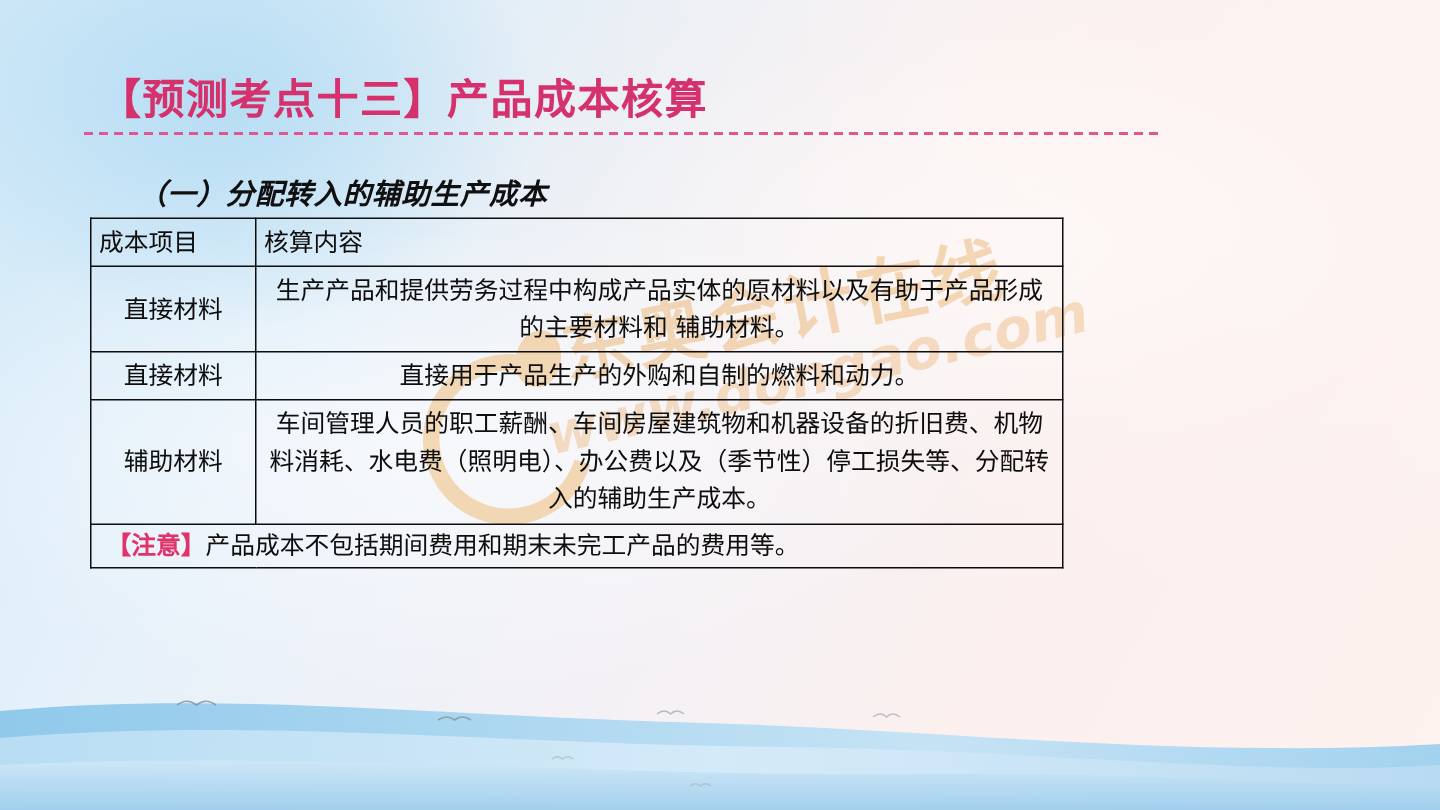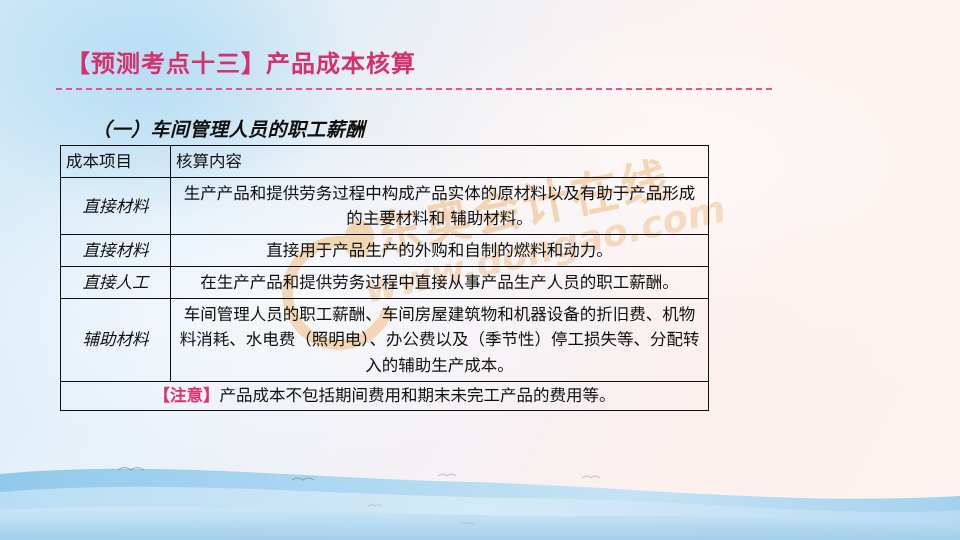--- a/index.html
+++ b/index.html
@@ -105,21 +105,21 @@
     transform: rotate(-13deg);
     transform-origin: left top;
     font-family: "DejaVu Sans", "Liberation Sans", sans-serif;
   }
 
   
   .title {
     position: absolute;
     left: 66px;
     top: 44px;
-    font-size: 24px;
+    font-size: 28px;
     font-weight: bold;
     color: #d5326d;
     letter-spacing: 1px;
     white-space: nowrap;
     font-family: "DejaVu Sans", "Liberation Sans", sans-serif;
   }
   .title-rule {
     position: absolute;
     left: 56px;
     top: 88px;
@@ -155,30 +155,29 @@
   .tbl td {
     border: 1.6px solid #0d0d0d;
     padding: 3px 5px;
     vertical-align: middle;
     font-size: 16.5px;
     line-height: 1.52;
     color: #0e0e0e;
     background: transparent;
     font-family: "DejaVu Sans", "Liberation Sans", sans-serif;
   }
-  .col-item { width: 110px; text-align: center; font-style: italic; }
+  .col-item { width: 110px; text-align: center; }
   .col-body { width: 538px; text-align: center; }
 
   td.hdr-item { text-align: left; }
   td.hdr-body { text-align: left; font-family: Liberation Serif, serif; }
 
   td.note-cell {
     padding: 2px 10px;
     line-height: 1.5;
-    text-align: center;
   }
   .note-tag {
     color: #e0336a;
     font-weight: bold;
   }
   td.formula-cell {
     padding: 2px 6px;
     line-height: 1.5;
   }
 </style>
@@ -237,21 +236,21 @@
   <div class="watermark">
     <div class="wm-ring"></div>
     <div class="wm-dot"></div>
     <div class="wm-cn">东奥会计在线</div>
     <div class="wm-en">www.dongao.com</div>
   </div>
 
   <div class="title">【预测考点十三】产品成本核算</div>
   <div class="title-rule"></div>
 
-  <div class="subtitle">（一）车间管理人员的职工薪酬</div>
+  <div class="subtitle">（一）分配转入的辅助生产成本</div>
 
   <table class="tbl">
     <colgroup>
       <col class="col-item">
       <col class="col-body">
     </colgroup>
     <tbody>
       <tr>
         <td class="hdr-item">成本项目</td>
         <td class="hdr-body">核算内容</td>
@@ -260,24 +259,20 @@
       <tr>
         <td class="col-item">直接材料</td>
         <td class="col-body">生产产品和提供劳务过程中构成产品实体的原材料以及有助于产品形成的主要材料和 辅助材料。</td>
       </tr>
 
       <tr>
         <td class="col-item">直接材料</td>
         <td class="col-body">直接用于产品生产的外购和自制的燃料和动力。</td>
       </tr>
 
-      <tr>
-        <td class="col-item">直接人工</td>
-        <td class="col-body">在生产产品和提供劳务过程中直接从事产品生产人员的职工薪酬。</td>
-      </tr>
 
       <tr>
         <td class="col-item">辅助材料</td>
         <td class="col-body">车间管理人员的职工薪酬、车间房屋建筑物和机器设备的折旧费、机物料消耗、水电费（照明电）、办公费以及（季节性）停工损失等、分配转入的辅助生产成本。</td>
       </tr>
 
       <tr>
         <td class="note-cell" colspan="2"><span class="note-tag">【注意】</span><span>产品成本不包括期间费用和期末未完工产品的费用等。</span></td>
       </tr>
 

